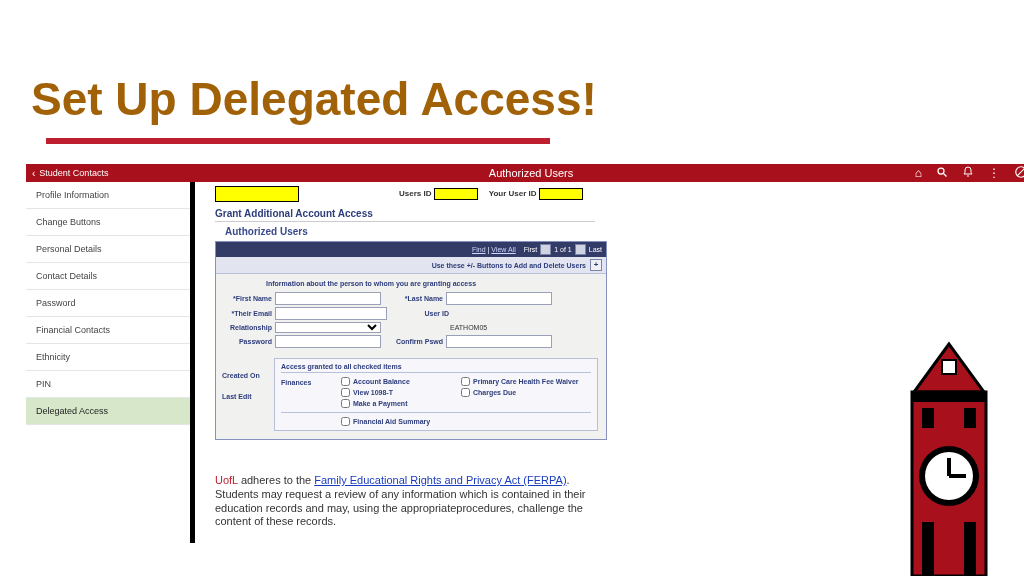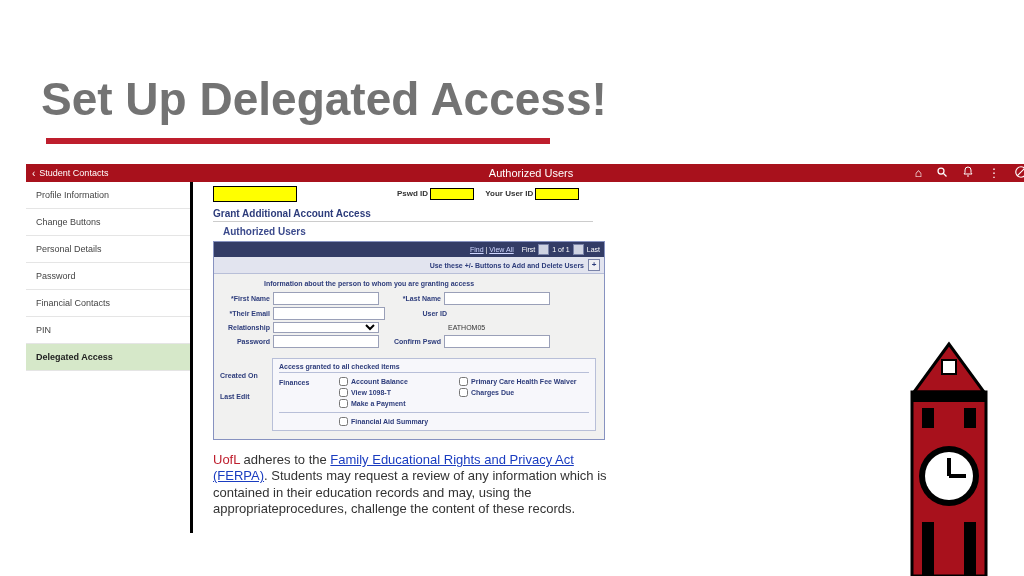--- a/index.html
+++ b/index.html
@@ -1,29 +1,29 @@
 <!DOCTYPE html>
 <html><head>
 <meta charset="utf-8">
 <style>
   html,body{margin:0;padding:0;font-family:Arial,Helvetica,sans-serif;background:#fff;color:#000;width:1024px;height:576px;overflow:hidden}
   .slide{position:relative;width:1024px;height:576px}
-  .title{position:absolute;left:41px;top:72px;font-size:46px;font-weight:700;color:#737373;letter-spacing:0px}
+  .title{position:absolute;left:31px;top:72px;font-size:46px;font-weight:700;color:#a16207;letter-spacing:0px}
   .title-underline{position:absolute;left:46px;top:138px;width:504px;height:6px;background:#BE1E2D}
   .app{position:absolute;left:26px;top:164px;width:1010px;font-size:9px;color:#333}
   .topbar{background:#A8111C;color:#fff;display:flex;align-items:center;height:18px;position:relative}
   .back{display:flex;align-items:center;padding:0 6px;font-size:9px}
   .back-chev{margin-right:4px;font-size:10px}
   .topbar-title{position:absolute;left:50%;transform:translateX(-50%);font-size:11px}
   .topbar-icons{position:absolute;right:8px;display:flex;gap:14px;align-items:center;font-size:12px}
   .topbar-icons span{display:inline-block}
   .body{display:flex;background:#fff}
-  .sidebar{width:164px;background:#fff;border-right:3px solid #000000}
+  .sidebar{width:164px;background:#fff;border-right:5px solid #000000}
   .side-item{padding:8px 10px;border-bottom:1px solid #e5e5e5;font-size:9px;color:#444}
-  .side-item.sel{background:#d6e8c9;font-weight:700;color:#222}
+  .side-item.sel{background:#d6e8c9;font-weight:400;color:#222}
   .main{flex:1;padding:4px 10px 0 20px;position:relative}
   .yellowbox{background:#ffff00;border:1px solid #000;height:14px;display:inline-block}
   .namebox{width:82px}
   .idrow{font-size:8px;font-weight:700;color:#333}
   .idrow .yellowbox{width:42px;vertical-align:middle;height:10px}
   .sect-title{color:#2d3c7b;font-weight:700;font-size:10px;margin:6px 0 2px 0}
   .sub-title{color:#3b4a8c;font-weight:700;font-size:10px;margin:2px 0 4px 10px}
   .panel{border:1px solid #8792c0;background:#f1f1f0;width:390px}
   .panel-bar{background:#333c66;color:#fff;font-size:7px;text-align:right;padding:2px 4px}
   .panel-bar a{color:#cfd6ff;text-decoration:underline}
@@ -42,21 +42,21 @@
   .static{font-size:7px;color:#333;padding-left:4px}
   .meta{display:flex}
   .meta-left{width:52px;font-size:7px;color:#2d3c7b;font-weight:700;padding:4px 0 0 6px}
   .access-box{flex:1;margin:4px 8px 8px 0;border:1px solid #b8bfd8;background:#f7f7fb;padding:4px 6px}
   .access-head{color:#2d3c7b;font-weight:700;font-size:7px;border-bottom:1px solid #b8bfd8;padding-bottom:2px;margin-bottom:4px}
   .access-row{display:flex;align-items:flex-start;font-size:7px;color:#2d3c7b}
   .access-left{width:60px;font-weight:700;color:#2d3c7b;padding-top:2px}
   .check-col{display:flex;flex-direction:column;gap:2px;width:120px}
   .chk{display:flex;align-items:center;gap:3px;color:#2d3c7b;font-weight:700}
   .chk input{width:9px;height:9px;margin:0}
-  .ferpa{font-size:13px;color:#333;width:400px;margin-top:12px;line-height:1.25}
+  .ferpa{font-size:11px;color:#333;width:400px;margin-top:34px;line-height:1.25}
   .ferpa .uofl{color:#BE1E2D;font-weight:400}
   .ferpa a{color:#1a3cc0;text-decoration:underline}
   .clock{position:absolute;right:0;bottom:0;width:150px;height:240px}
   .clock svg{width:100%;height:100%}
   hr.sep{border:none;border-top:1px solid #ccc;margin:2px 0 4px 0;width:380px}
 </style>
 </head>
 <body>
 <div class="slide">
 
@@ -92,31 +92,33 @@
             </svg>
       </span>
     </div>
   </div>
 
   <div class="body">
     <div class="sidebar">
       <div class="side-item">Profile Information</div>
       <div class="side-item">Change Buttons</div>
       <div class="side-item">Personal Details</div>
+      <div class="side-item">Contact Details</div>
       <div class="side-item">Password</div>
       <div class="side-item">Financial Contacts</div>
+      <div class="side-item">Ethnicity</div>
       <div class="side-item">PIN</div>
       <div class="side-item sel">Delegated Access</div>
     </div>
 
     <div class="main">
       <div style="display:flex;align-items:center;gap:100px;">
         <span class="yellowbox namebox"></span>
         <span class="idrow">
-          <span>Pswd ID</span>
+          <span>Users ID</span>
           <span class="yellowbox"></span>
           &nbsp;&nbsp;&nbsp;
           <span>Your User ID</span>
           <span class="yellowbox"></span>
         </span>
       </div>
 
       <div class="sect-title">Grant Additional Account Access</div>
       <hr class="sep">
       <div class="sub-title">Authorized Users</div>

